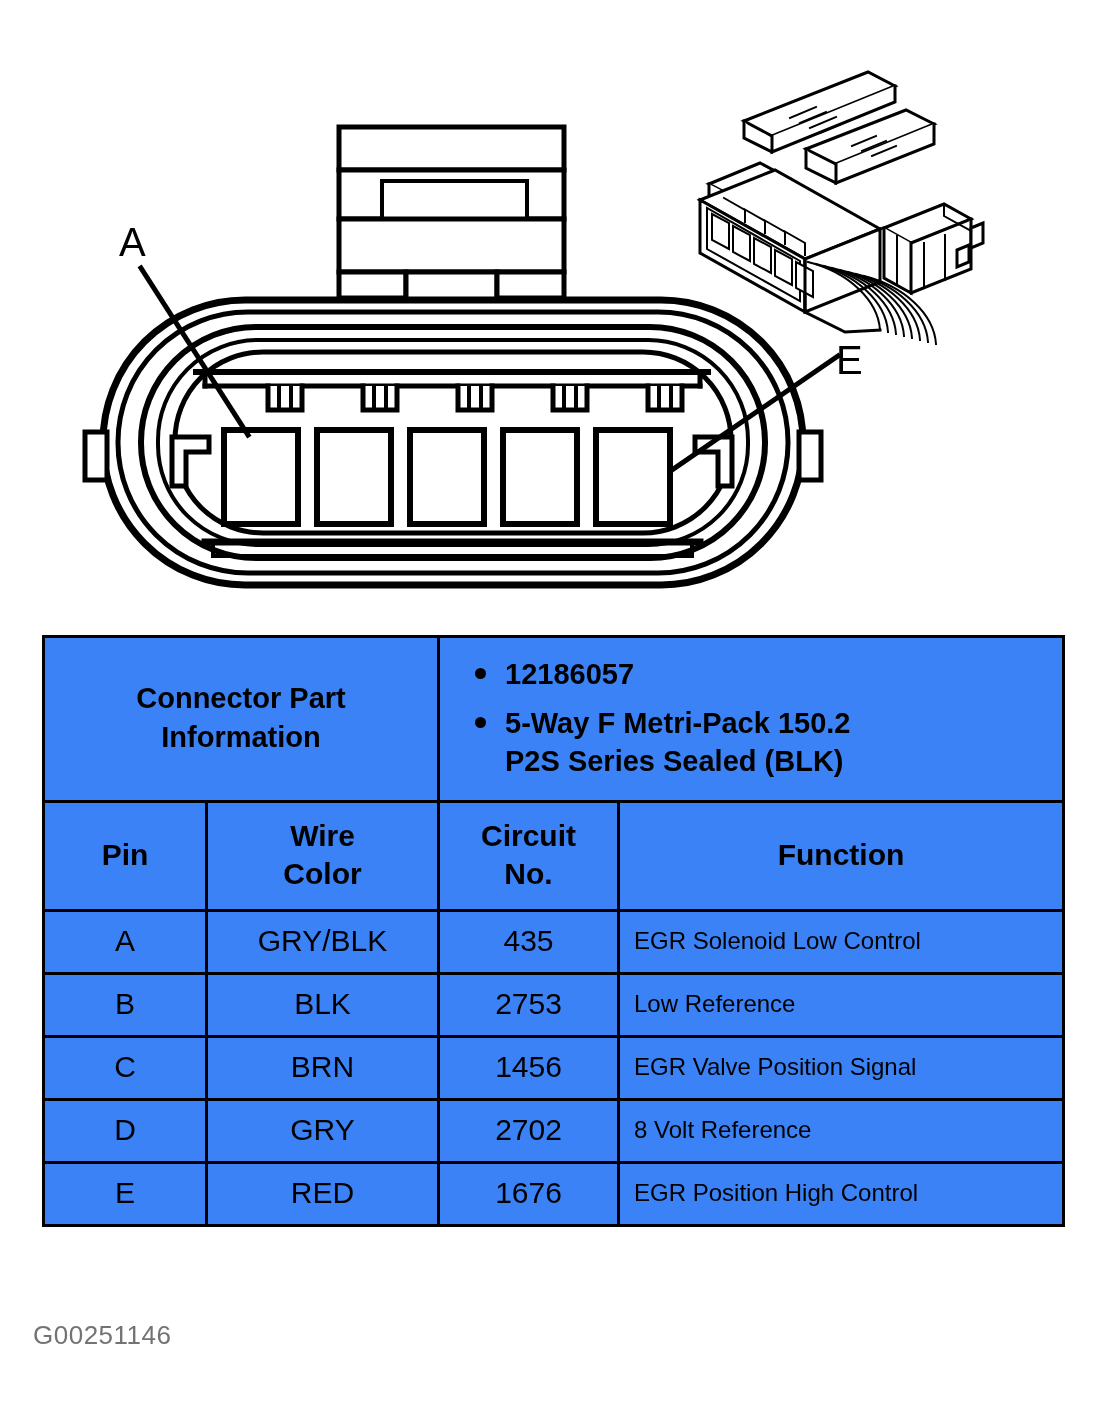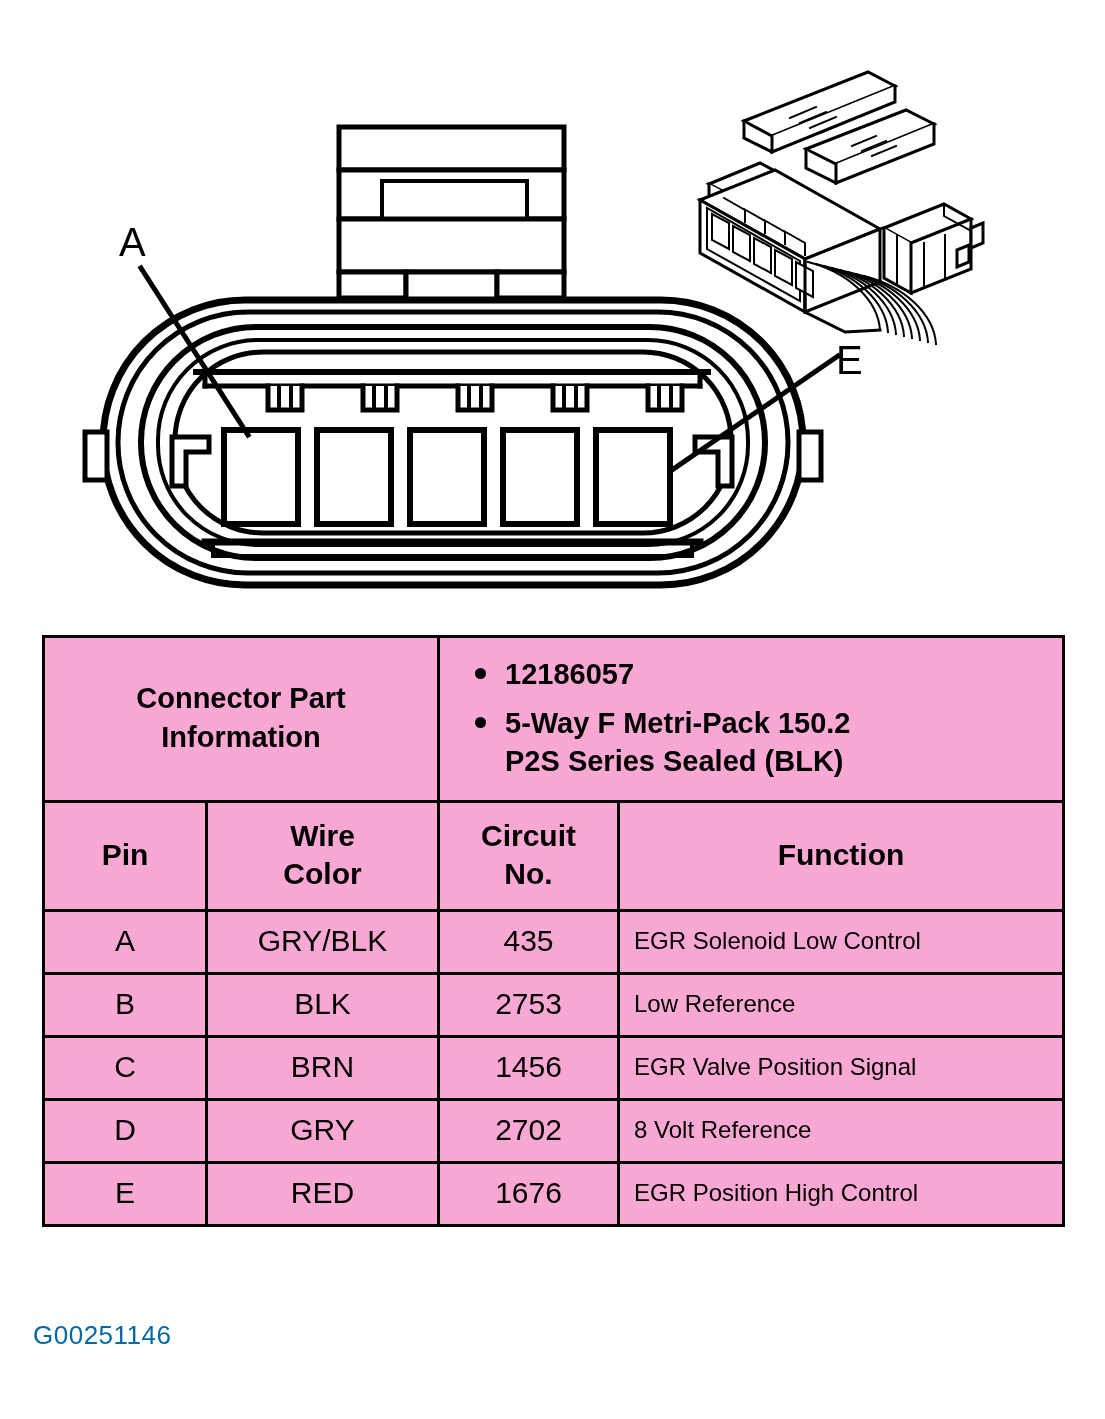--- a/index.html
+++ b/index.html
@@ -44,21 +44,21 @@
   #label-e { left: 836px; top: 340px; }
 
   
   #conn-table {
     position: absolute;
     left: 42px;
     top: 635px;
     width: 1020px;
     border-collapse: collapse;
     table-layout: fixed;
-    background: #f9a8d4;
+    background: #3b82f6;
   }
   #conn-table td {
     border: 3px solid #000;
     padding: 0;
     vertical-align: middle;
     font-family: "Liberation Sans", sans-serif;
     color: #000;
   }
 
   .cpi-label {
@@ -120,21 +120,21 @@
   }
 
   
   #figure-id {
     position: absolute;
     left: 33px;
     top: 1320px;
     font-family: "Liberation Sans", sans-serif;
     font-size: 26px;
     font-weight: 400;
-    color: #0369a1;
+    color: #737373;
     letter-spacing: 0.5px;
   }
 </style>
 </head>
 <body>
 
 <div id="page">
 
   <div id="figure">
     <svg width="1105" height="620" viewBox="0 0 1105 620" xmlns="http://www.w3.org/2000/svg">

